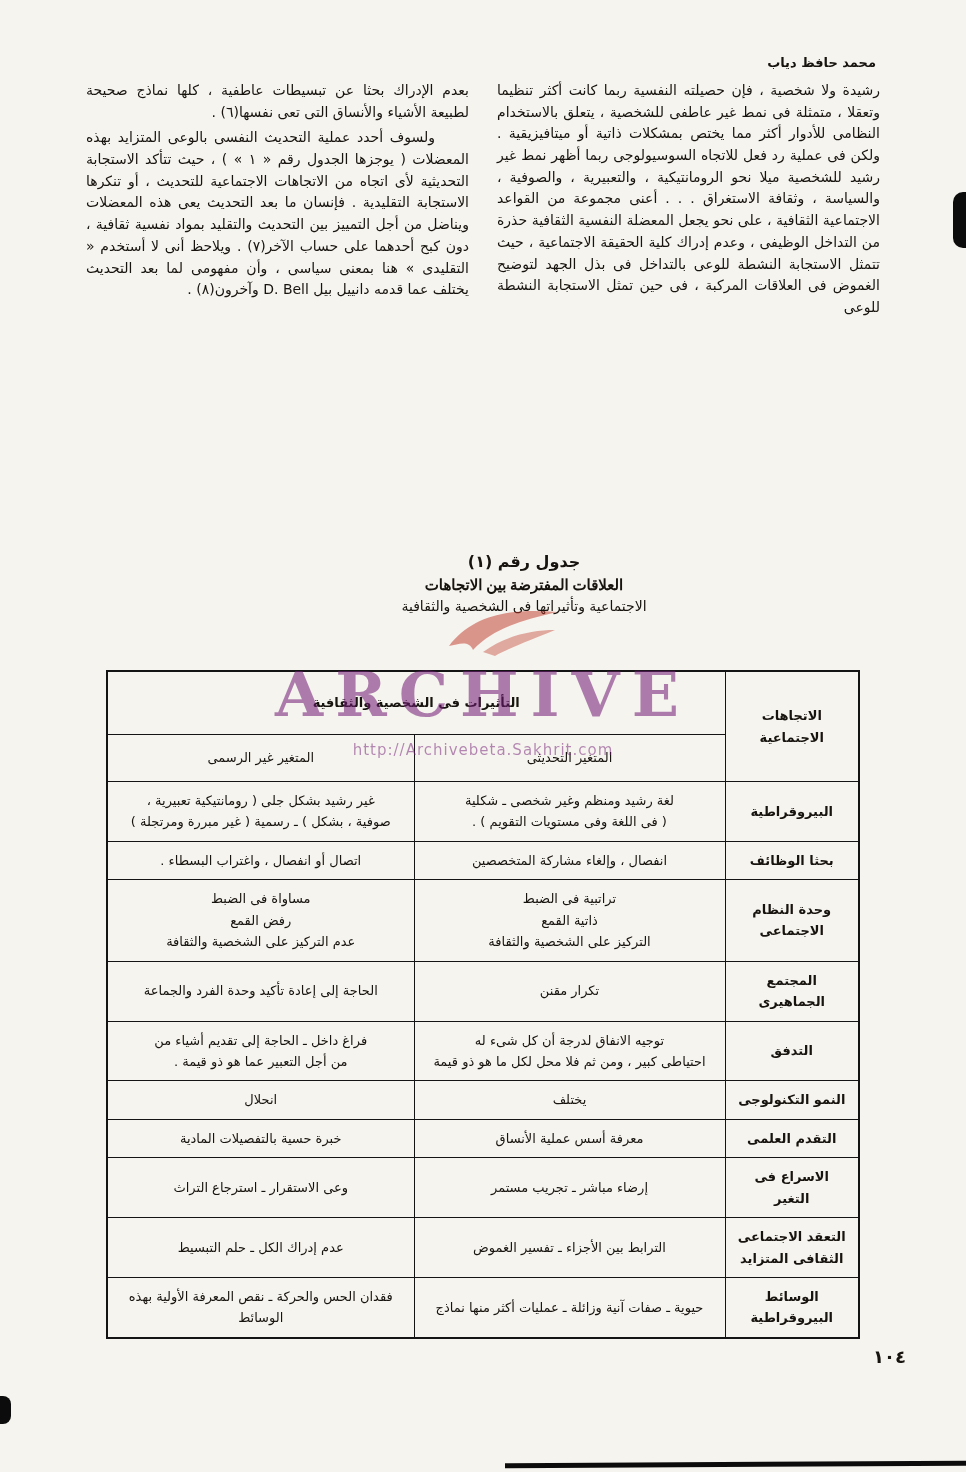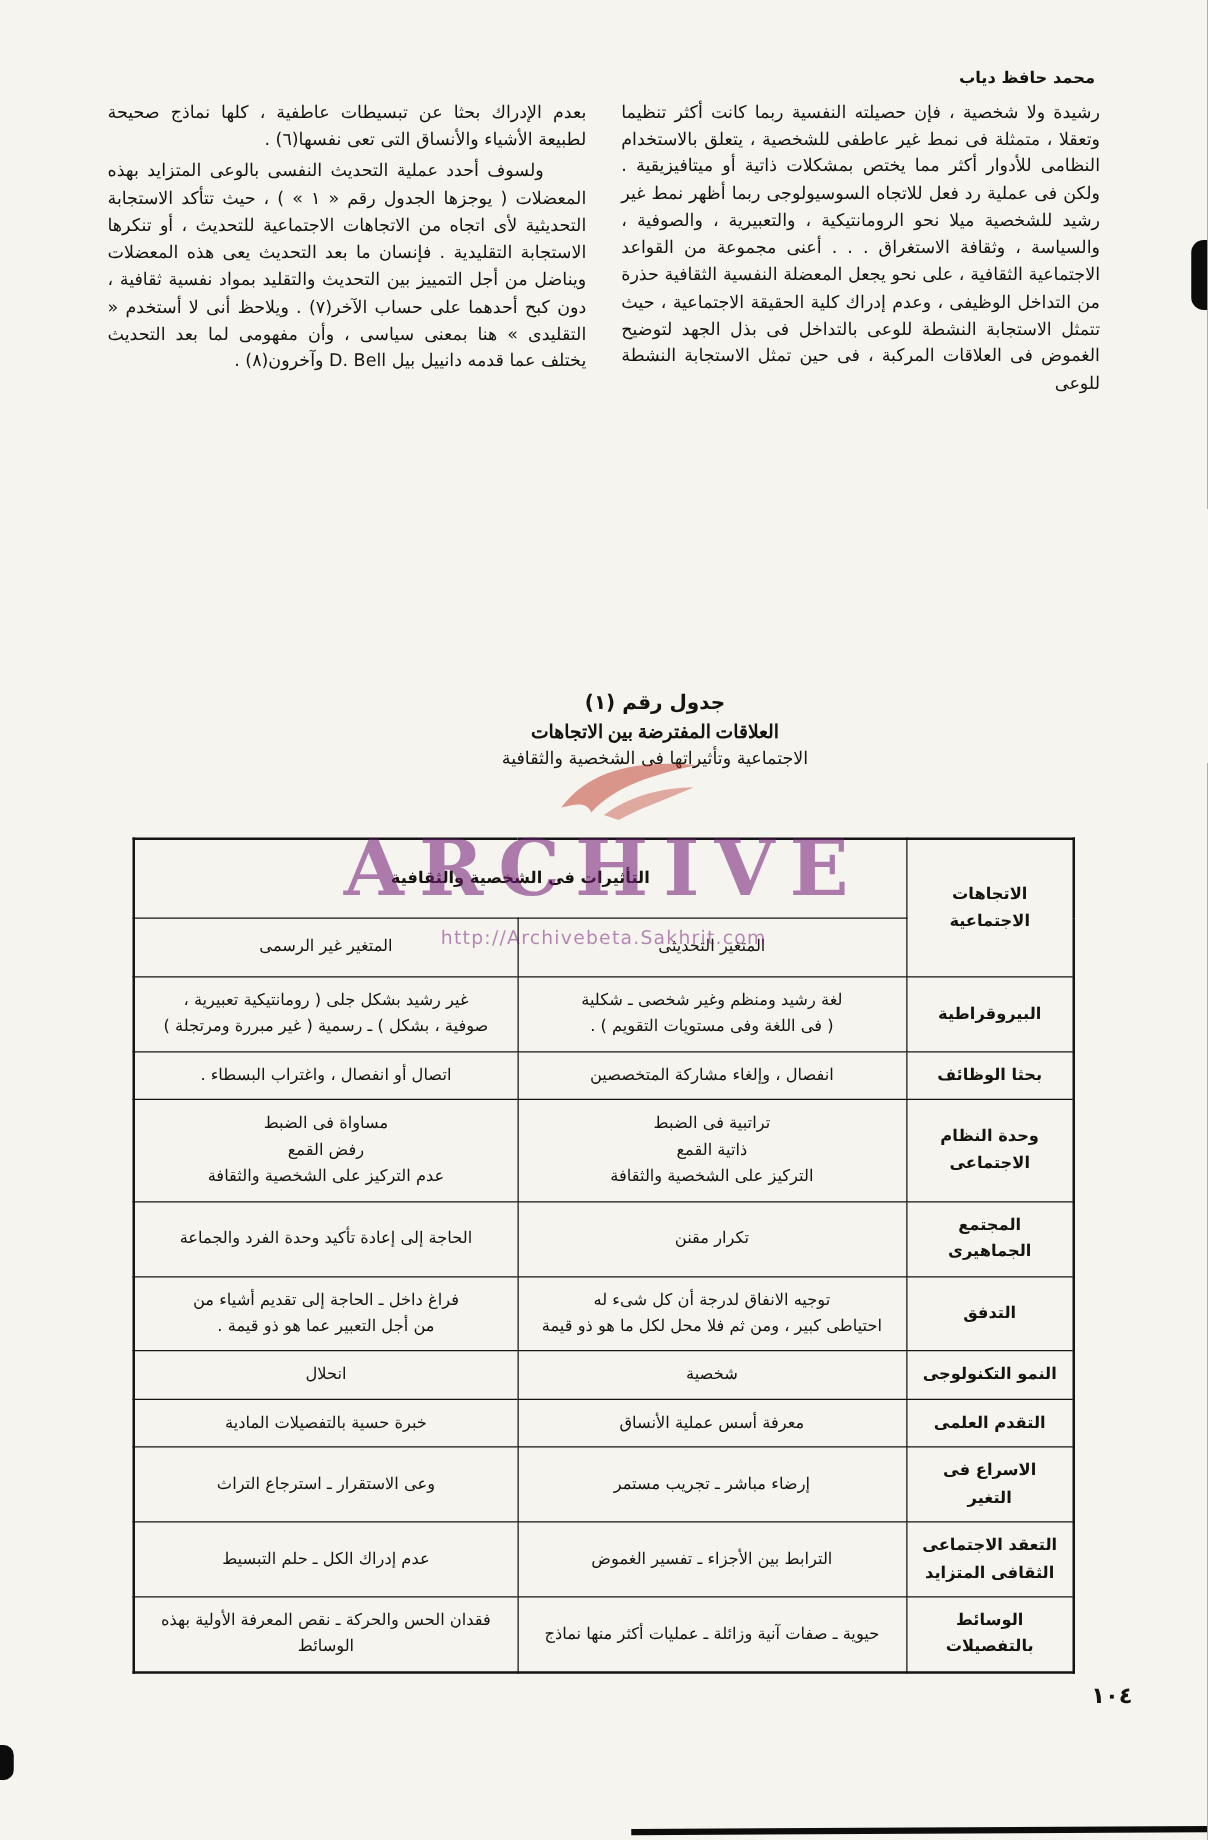--- a/index.html
+++ b/index.html
@@ -156,41 +156,41 @@
       </tr>
       <tr>
         <td class="rowhead">التدفق</td>
         <td>توجيه الانفاق لدرجة أن كل شىء له
 احتياطى كبير ، ومن ثم فلا محل لكل ما هو ذو قيمة</td>
         <td>فراغ داخل ـ الحاجة إلى تقديم أشياء من
 من أجل التعبير عما هو ذو قيمة .</td>
       </tr>
       <tr>
         <td class="rowhead">النمو التكنولوجى</td>
-        <td>شخصية</td>
+        <td>يختلف</td>
         <td>انحلال</td>
       </tr>
       <tr>
         <td class="rowhead">التقدم العلمى</td>
         <td>معرفة أسس عملية الأنساق</td>
         <td>خبرة حسية بالتفصيلات المادية</td>
       </tr>
       <tr>
         <td class="rowhead">الاسراع فى التغير</td>
         <td>إرضاء مباشر ـ تجريب مستمر</td>
         <td>وعى الاستقرار ـ استرجاع التراث</td>
       </tr>
       <tr>
         <td class="rowhead">التعقد الاجتماعى
 الثقافى المتزايد</td>
         <td>الترابط بين الأجزاء ـ تفسير الغموض</td>
         <td>عدم إدراك الكل ـ حلم التبسيط</td>
       </tr>
       <tr>
-        <td class="rowhead">الوسائط بالتفصيلات</td>
+        <td class="rowhead">الوسائط البيروقراطية</td>
         <td>حيوية ـ صفات آنية وزائلة ـ عمليات أكثر منها نماذج</td>
         <td>فقدان الحس والحركة ـ نقص المعرفة الأولية بهذه الوسائط</td>
       </tr>
     </tbody>
   </table>
 
   <div class="watermark">
     <div class="wm-logo">
       <svg width="120" height="52" viewBox="0 0 120 52">
         <path d="M6 40 C 30 8, 70 2, 114 6 C 80 14, 50 22, 30 44 C 26 34, 16 38, 6 40 Z" fill="#c0392b"></path>

